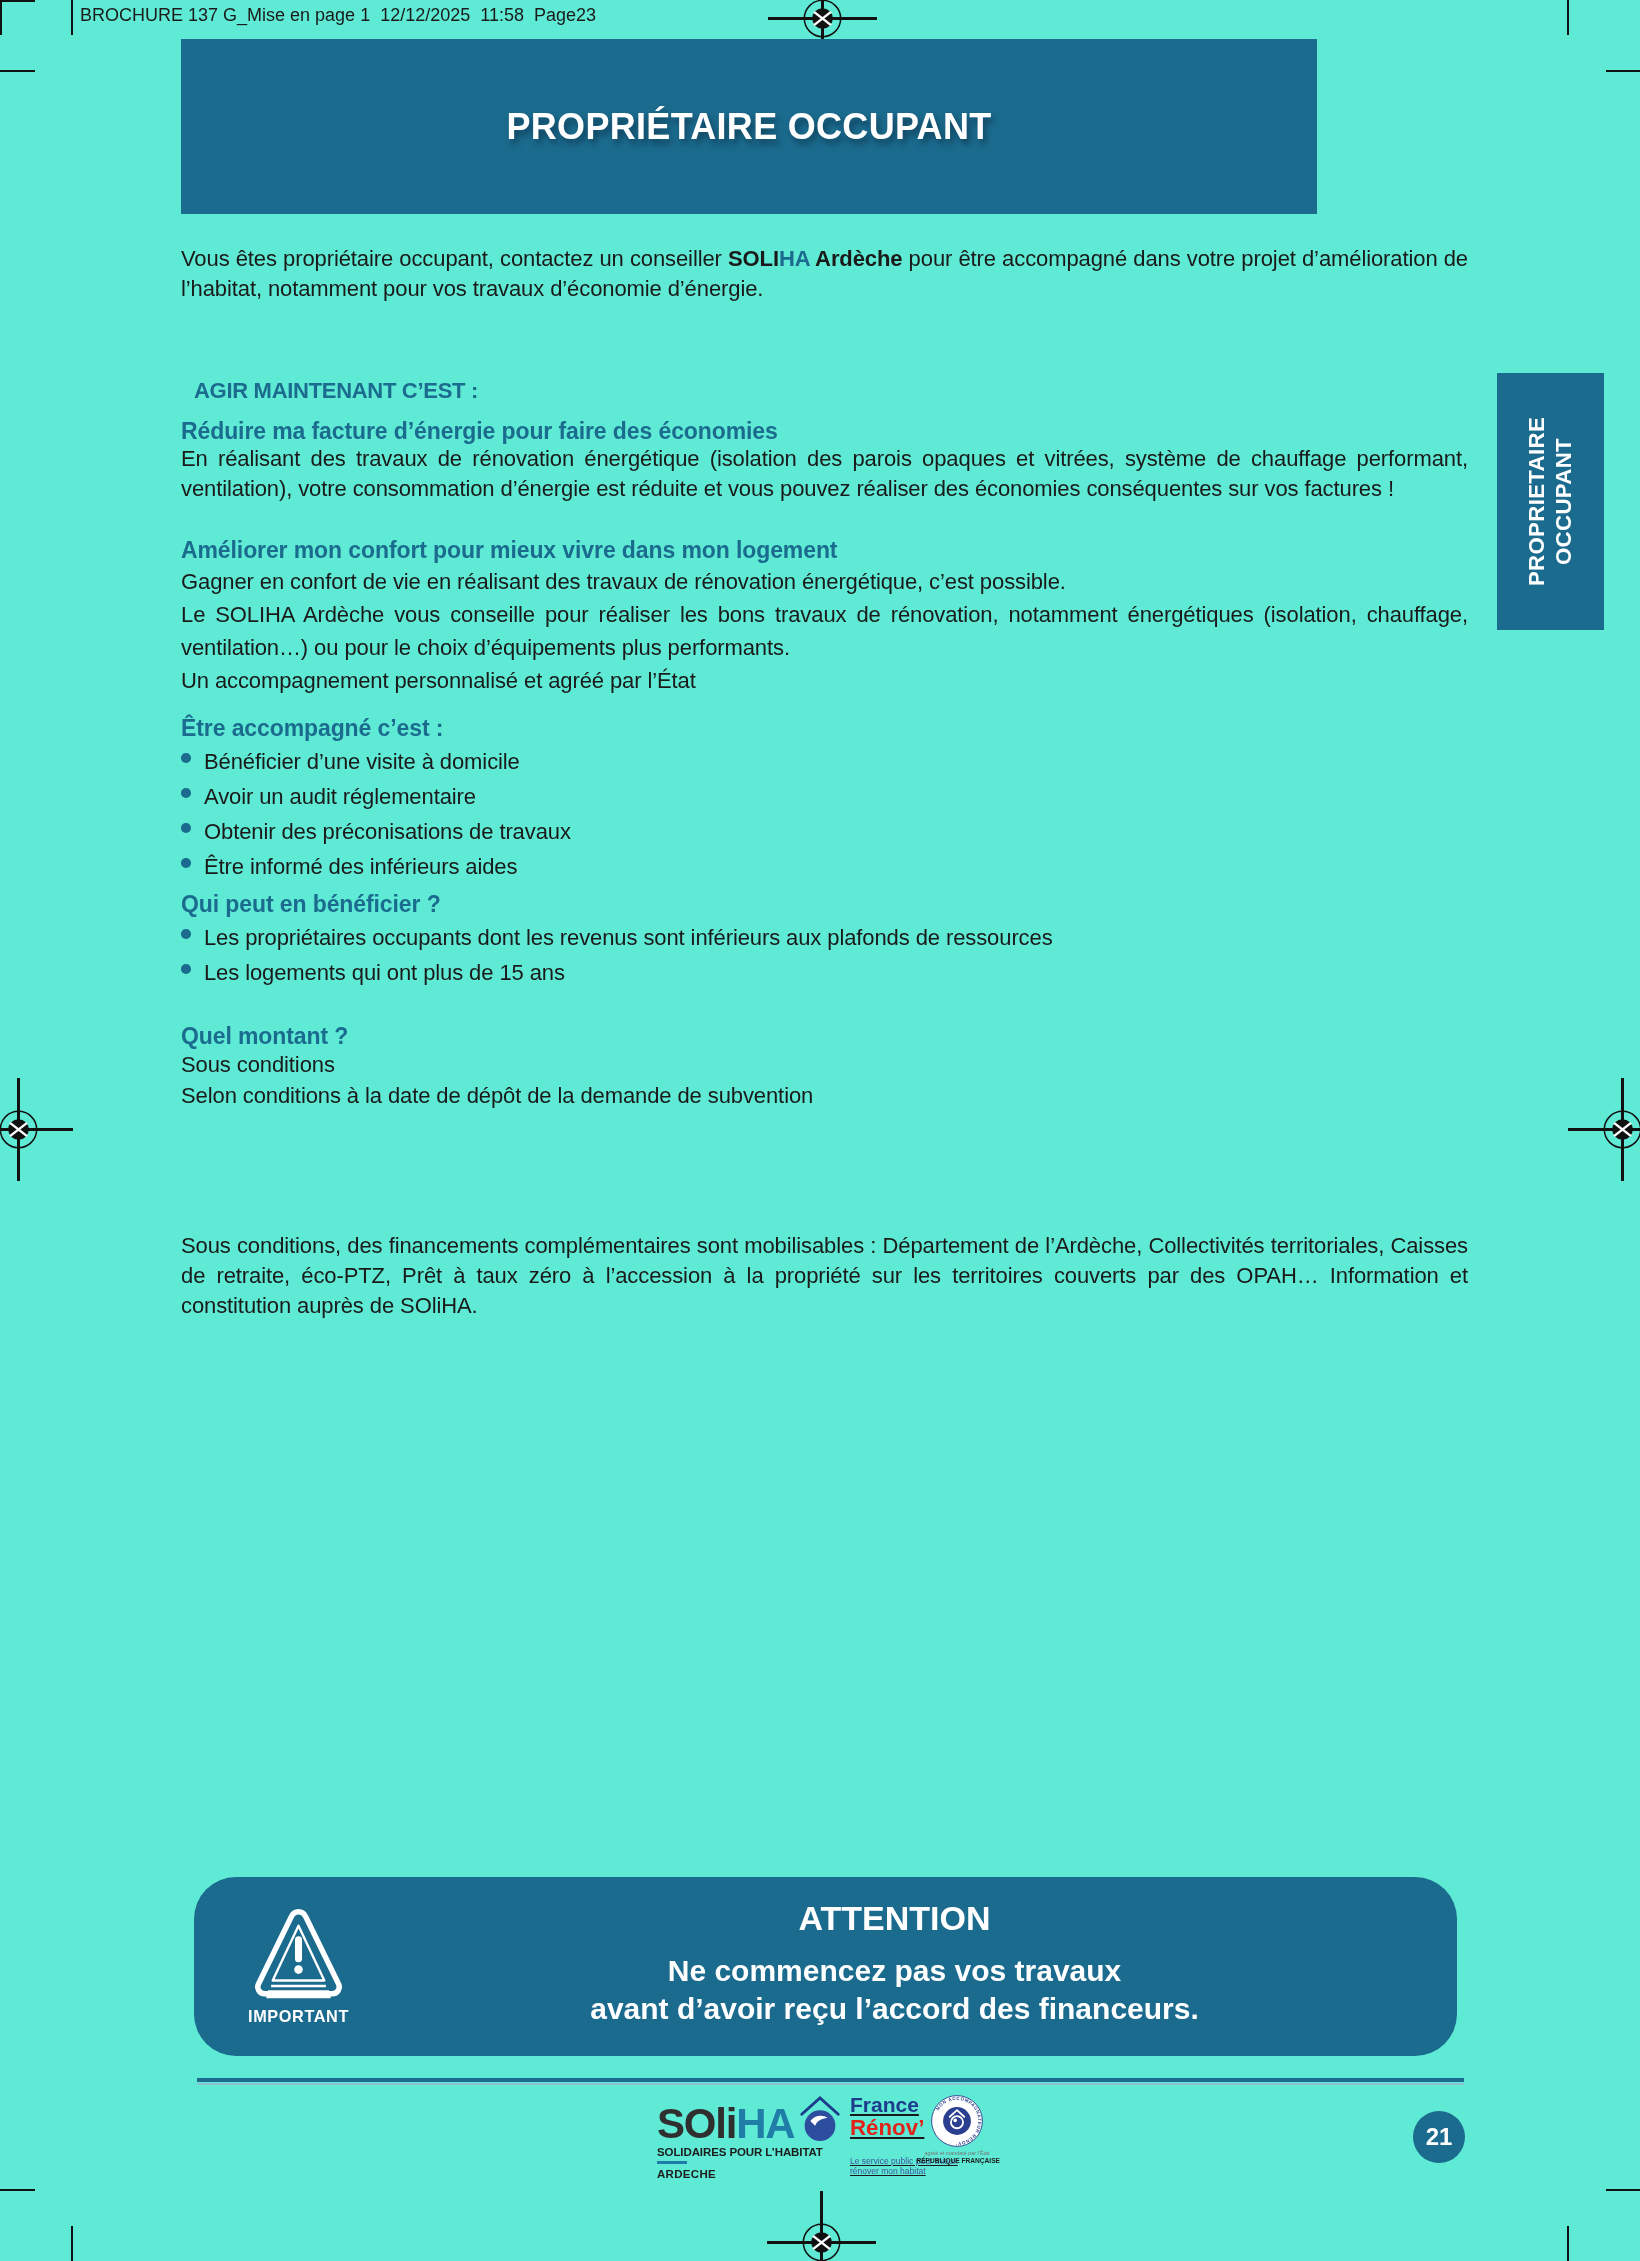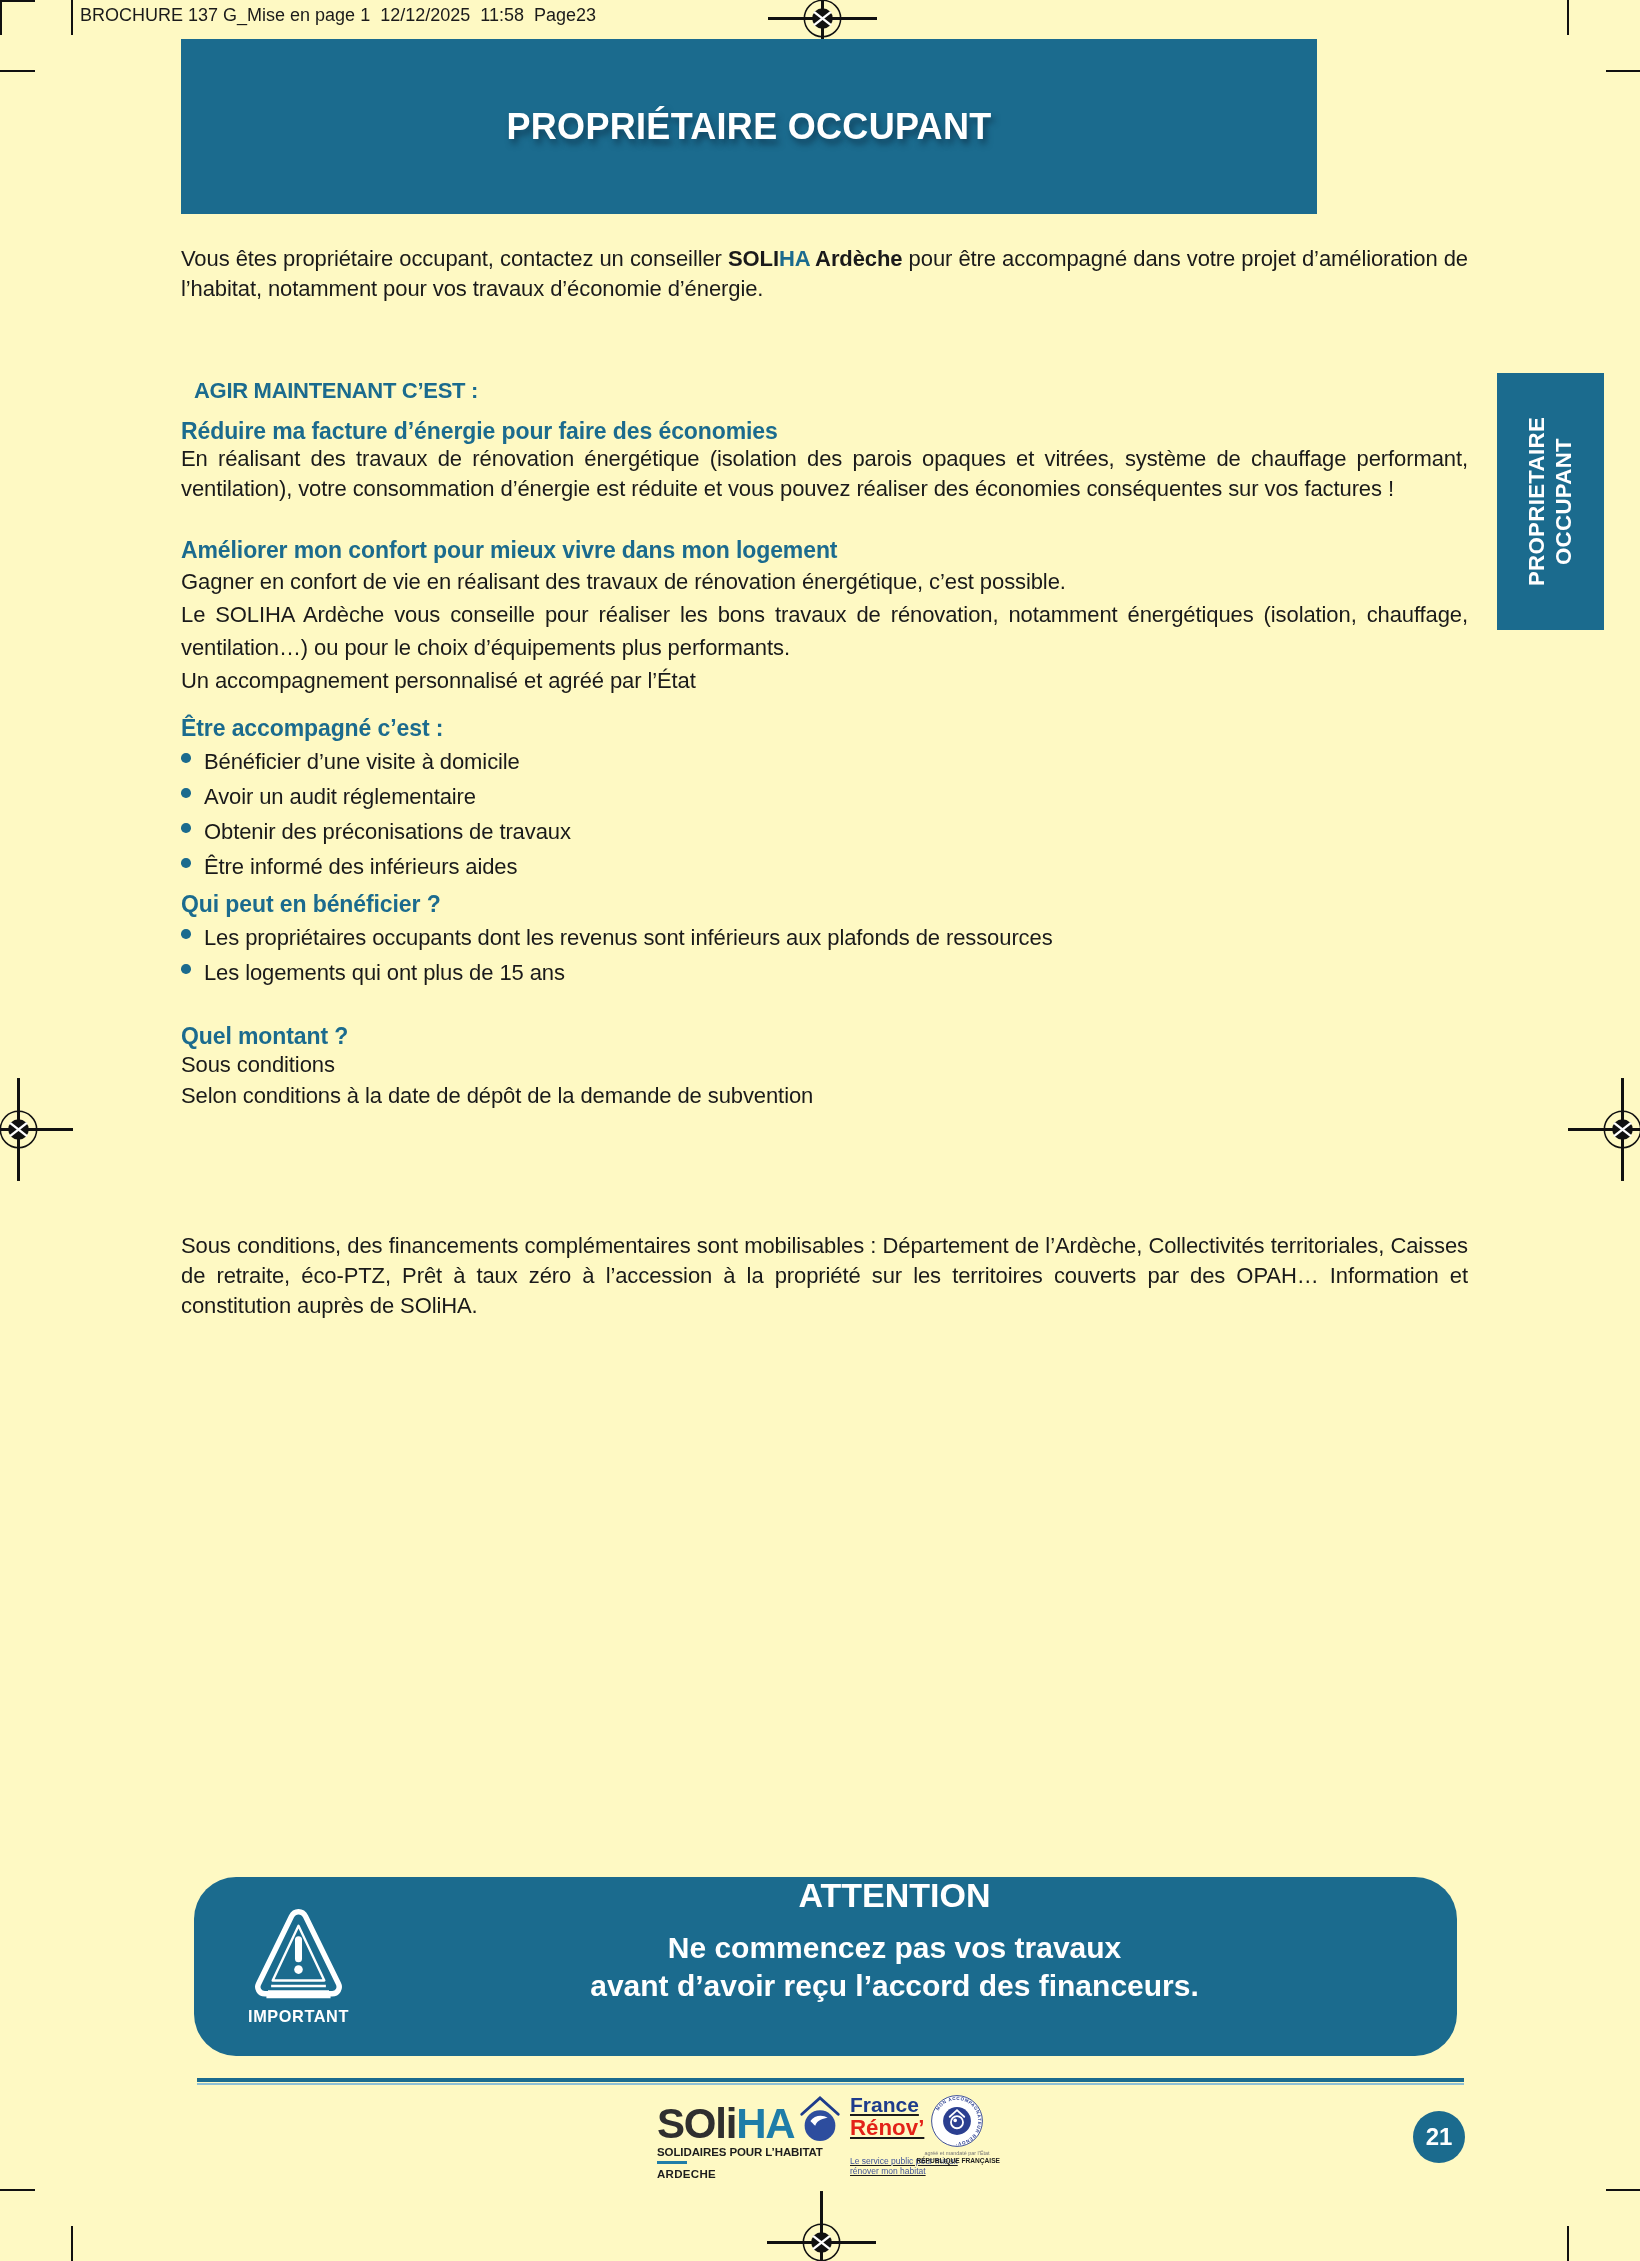--- a/index.html
+++ b/index.html
@@ -1,19 +1,19 @@
 <!DOCTYPE html>
 <html lang="fr" style="font-size:9.7px"><head>
 <meta charset="utf-8">
 <style>
   html,body{margin:0;padding:0;background:#e8e8e8;}
   .page{
     position:relative;
     width:1641px;height:2261px;
-    background:#fef9c3;
+    background:#5eead4;
     overflow:hidden;
     font-family:"Liberation Sans", sans-serif;
     color:#1a1a1a;
   }
   
   .print-slug{
     position:absolute;left:80px;top:4.8px;
     font-size:18px;color:#1b1b1b;white-space:pre;letter-spacing:0;
   }
   .crop{position:absolute;background:#111;}
@@ -67,21 +67,21 @@
     background:#1b6b8e;border-radius:42px;
     display:flex;align-items:stretch;color:#fff;
   }
   .att-icon-wrap{
     flex:0 0 139px;margin-left:35px;
     display:flex;flex-direction:column;align-items:center;justify-content:center;
   }
   .att-important{
     font-size:16.3px;font-weight:bold;letter-spacing:0.6px;margin-top:3.6px;color:#fff;
   }
-  .att-text{flex:1 1 auto;text-align:center;padding-right:36px;}
+  .att-text{flex:1 1 auto;text-align:center;padding-top:23px;padding-right:36px;}
   .att-title{font-size:34px;font-weight:bold;line-height:36px;}
   .att-line1{font-size:30px;font-weight:bold;line-height:34px;margin-top:18px;}
   .att-line2{font-size:30px;font-weight:bold;line-height:34px;margin-top:3.6px;}
   
   .divider-a{position:absolute;left:197px;top:2078px;width:1267px;height:4.2px;background:#1b6b8e;}
   .divider-b{position:absolute;left:197px;top:2083px;width:1267px;height:1.8px;background:#8fc0d4;}
   .soliha{position:absolute;left:657px;top:2105px;width:139px;}
   .soliha-name{font-size:42px;line-height:37px;font-weight:bold;letter-spacing:-1.2px;}
   .soliha-dark{color:#2f2f2f;}
   .soliha-teal{color:#1f7da8;}

